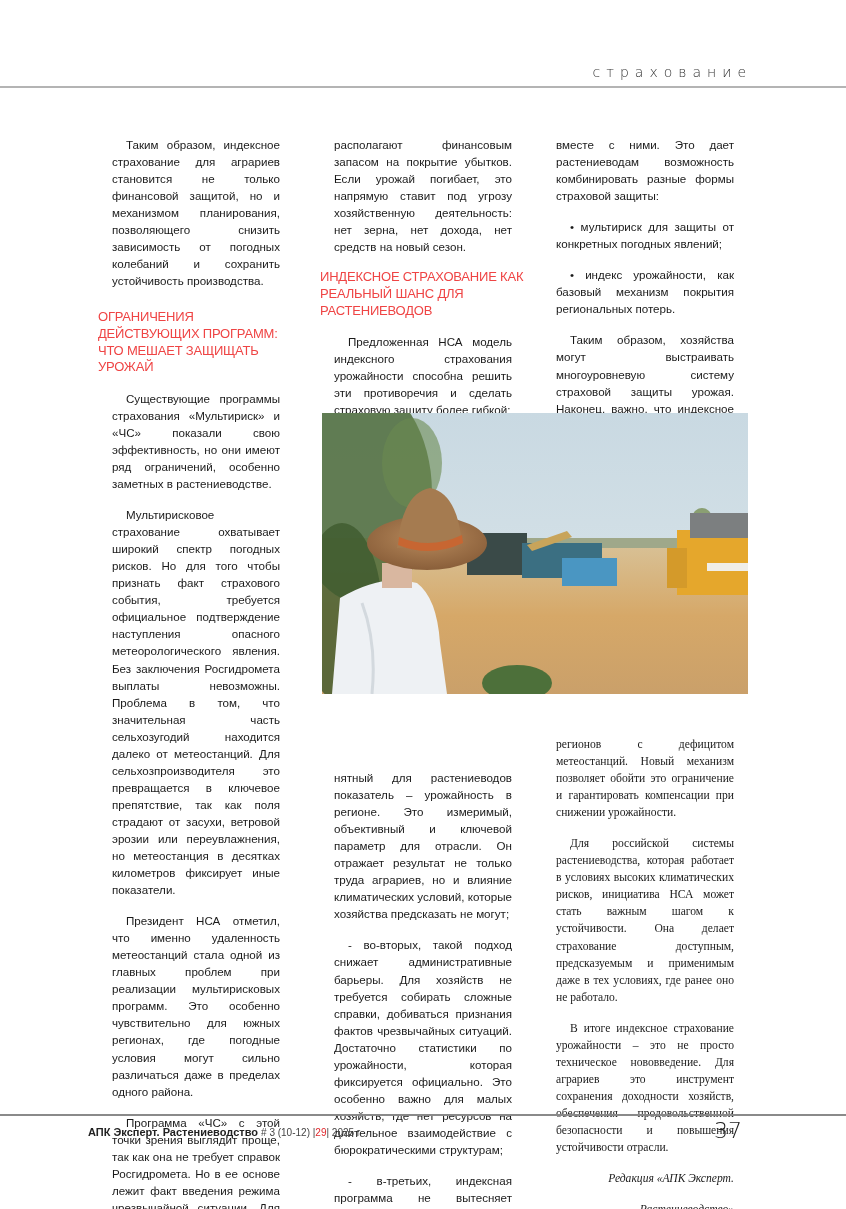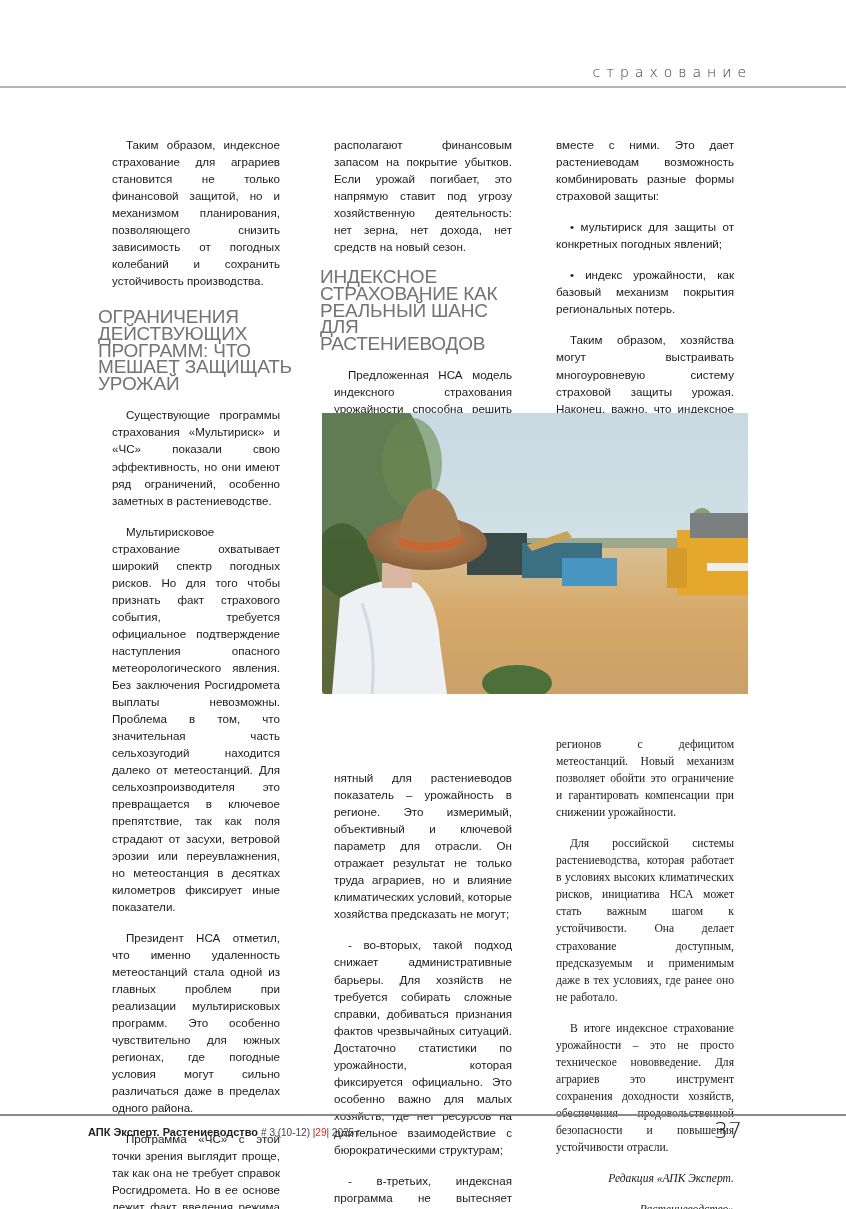--- a/index.html
+++ b/index.html
@@ -4,22 +4,22 @@
 <style>
   html, body { margin:0; padding:0; background:#ffffff; }
   body { width:846px; height:1209px; position:relative; overflow:hidden;
          font-family:"Liberation Sans", sans-serif; color:#1a1a1a; }
   .section-title { position:absolute; top:64px; right:94px; font-size:14px;
                    letter-spacing:6px; color:#333; font-family:"DejaVu Sans", sans-serif; font-weight:300; }
   .rule-top { position:absolute; left:0; right:0; top:86px; height:2px; background:#b4b4b4; }
   .col { position:absolute; font-size:11.6px; line-height:17.05px; text-align:justify; hyphens:manual; }
   .col p { margin:14px; text-indent:14px; }
   .col p.noindent { text-indent:0; }
-  .col h2 { margin:4px 0 14px 0; font-size:19px; line-height:16.6px; font-weight:normal;
-            text-transform:uppercase; letter-spacing:-0.2px; color:#737373; text-align:left; }
+  .col h2 { margin:4px 0 14px 0; font-size:13px; line-height:16.6px; font-weight:normal;
+            text-transform:uppercase; letter-spacing:-0.2px; color:#ef4444; text-align:left; }
   .col1 { left:98px; top:122px; width:196px; }
   .col2 { left:320px; top:122px; width:206px; }
   .col3 { left:542px; top:122px; width:206px; }
   .col2b { left:320px; top:755px; width:206px; }
   .col3b { left:542px; top:722px; width:206px;font-family:Liberation Serif, serif; }
   .sig { text-align:right !important; font-style:italic; text-indent:0 !important; }
   .photo { position:absolute; left:322px; top:413px; width:426px; height:281px; overflow:hidden; }
   .rule-bottom { position:absolute; left:0; right:0; top:1114px; height:2px; background:#8a8a8a; }
   .footer { position:absolute; left:88px; top:1126px; font-size:11px; color:#222; }
   .footer .brand { font-weight:bold; }

